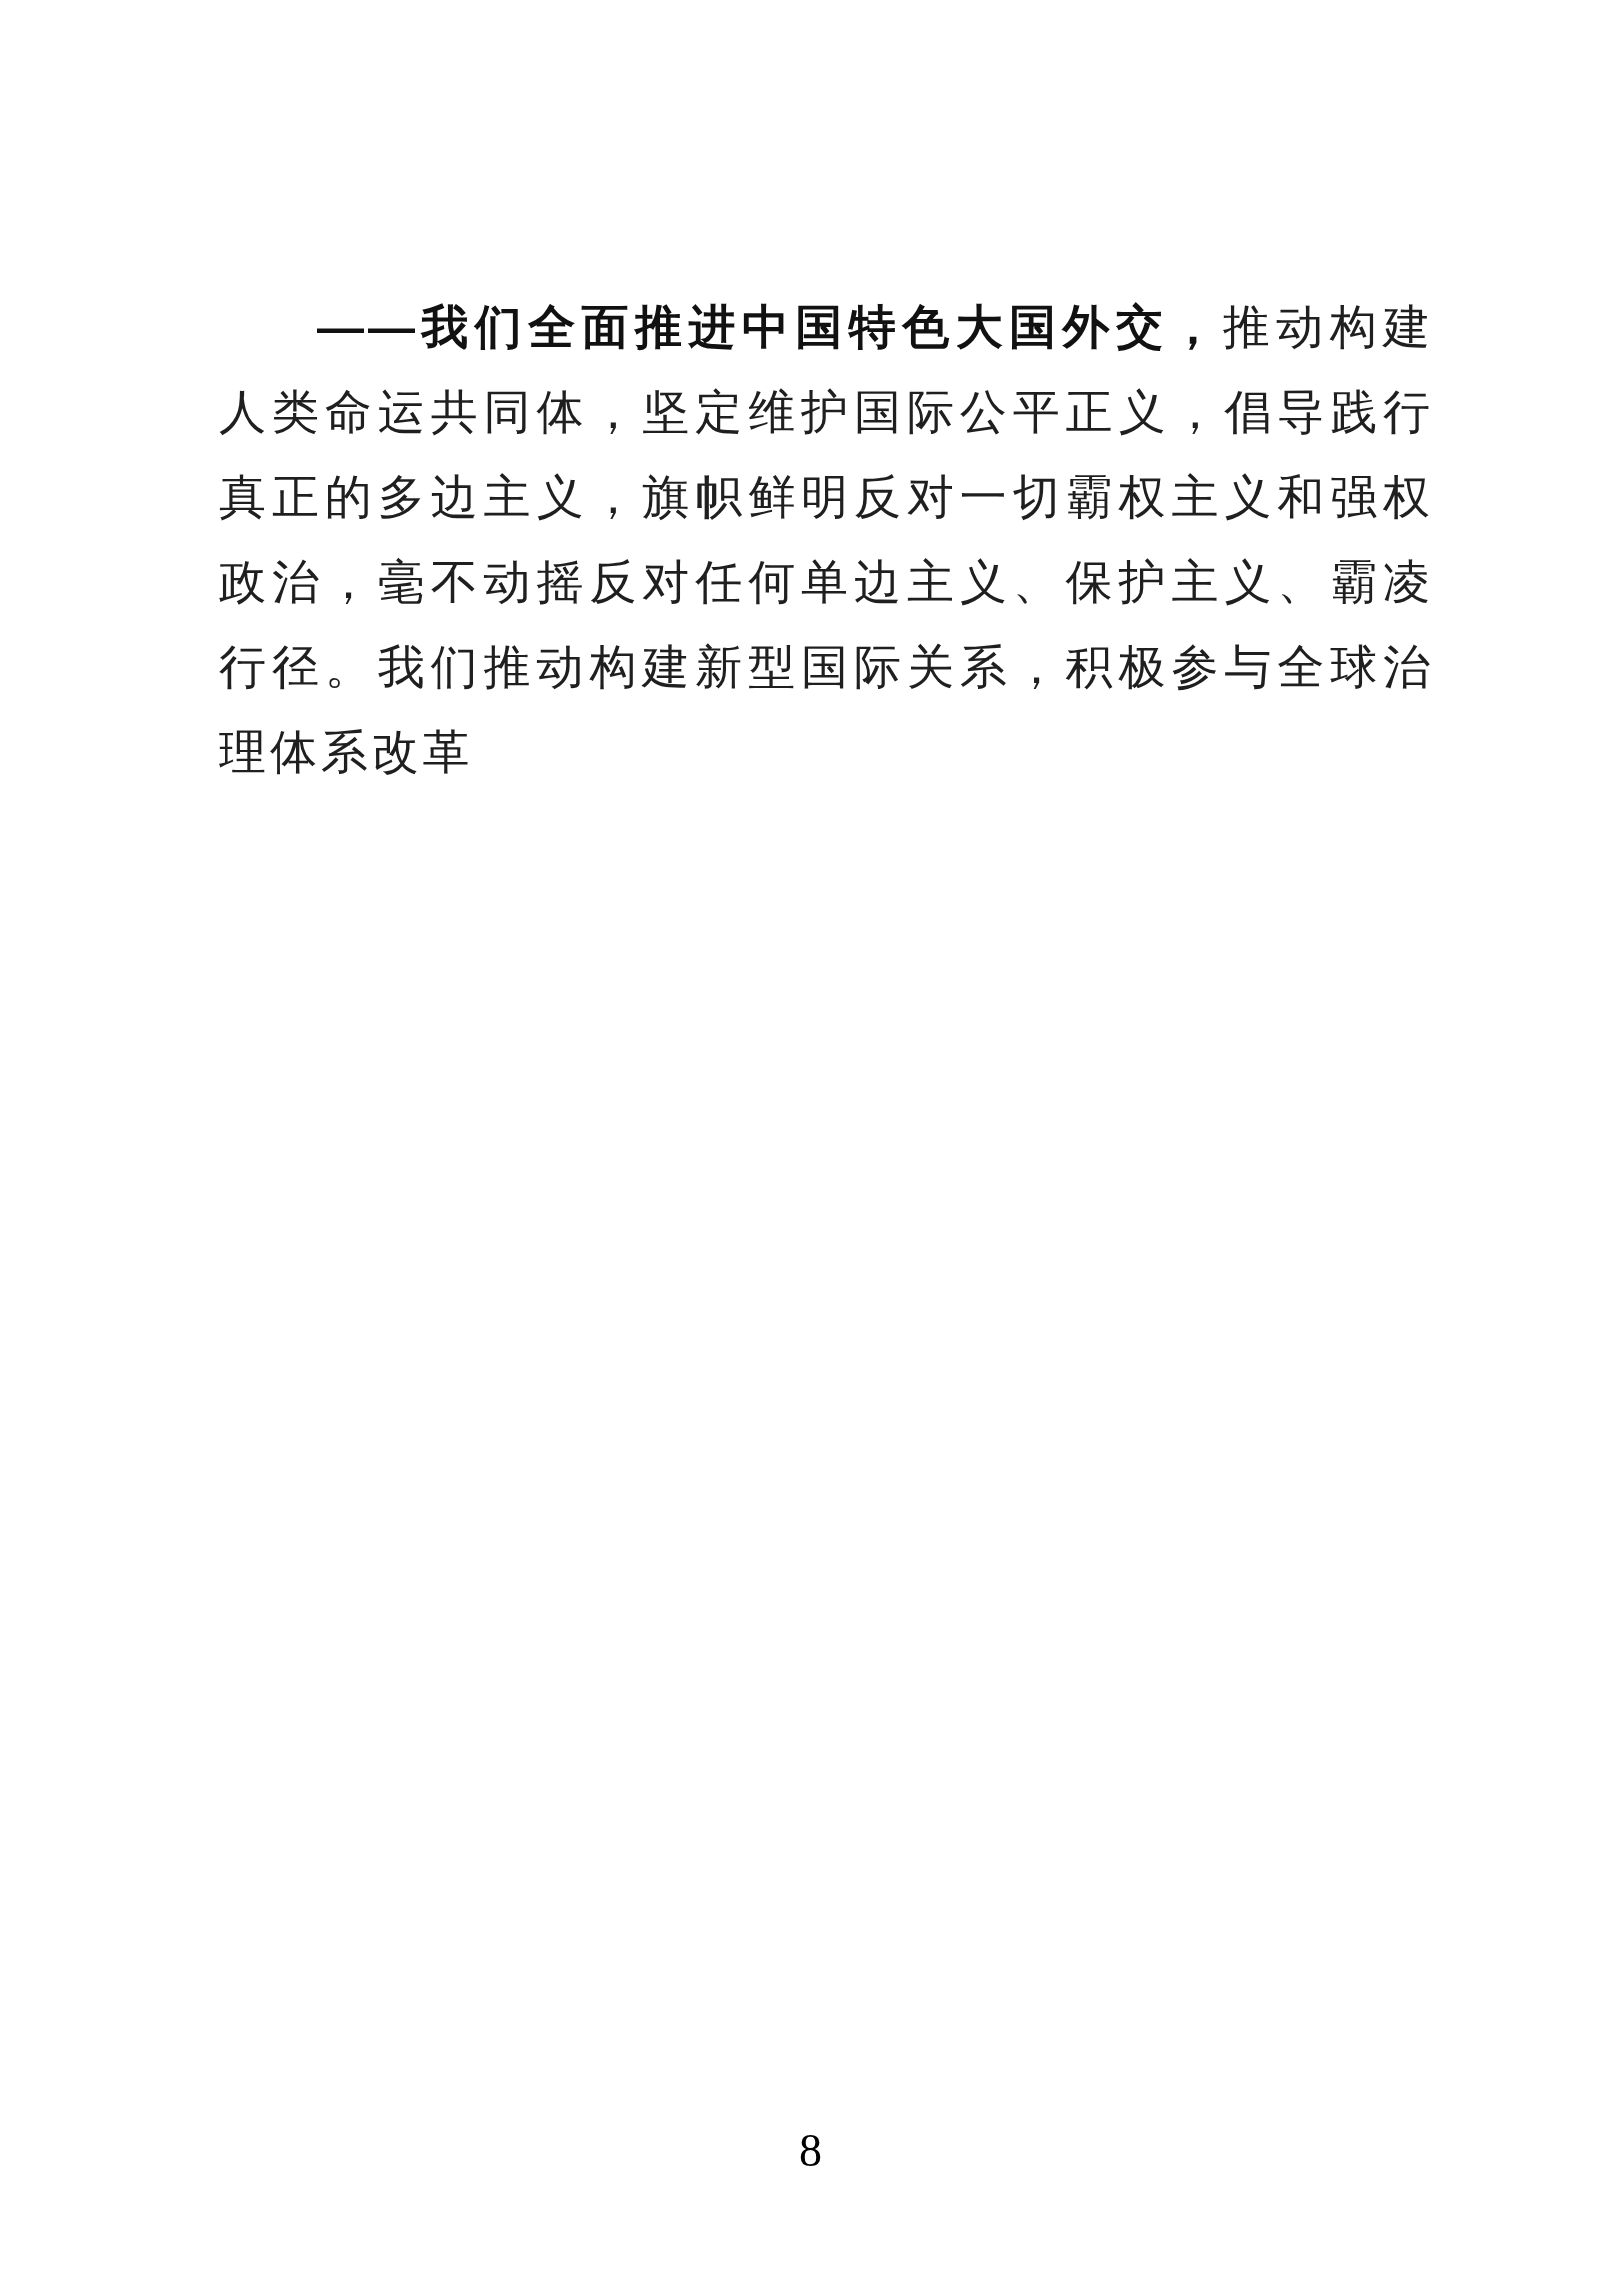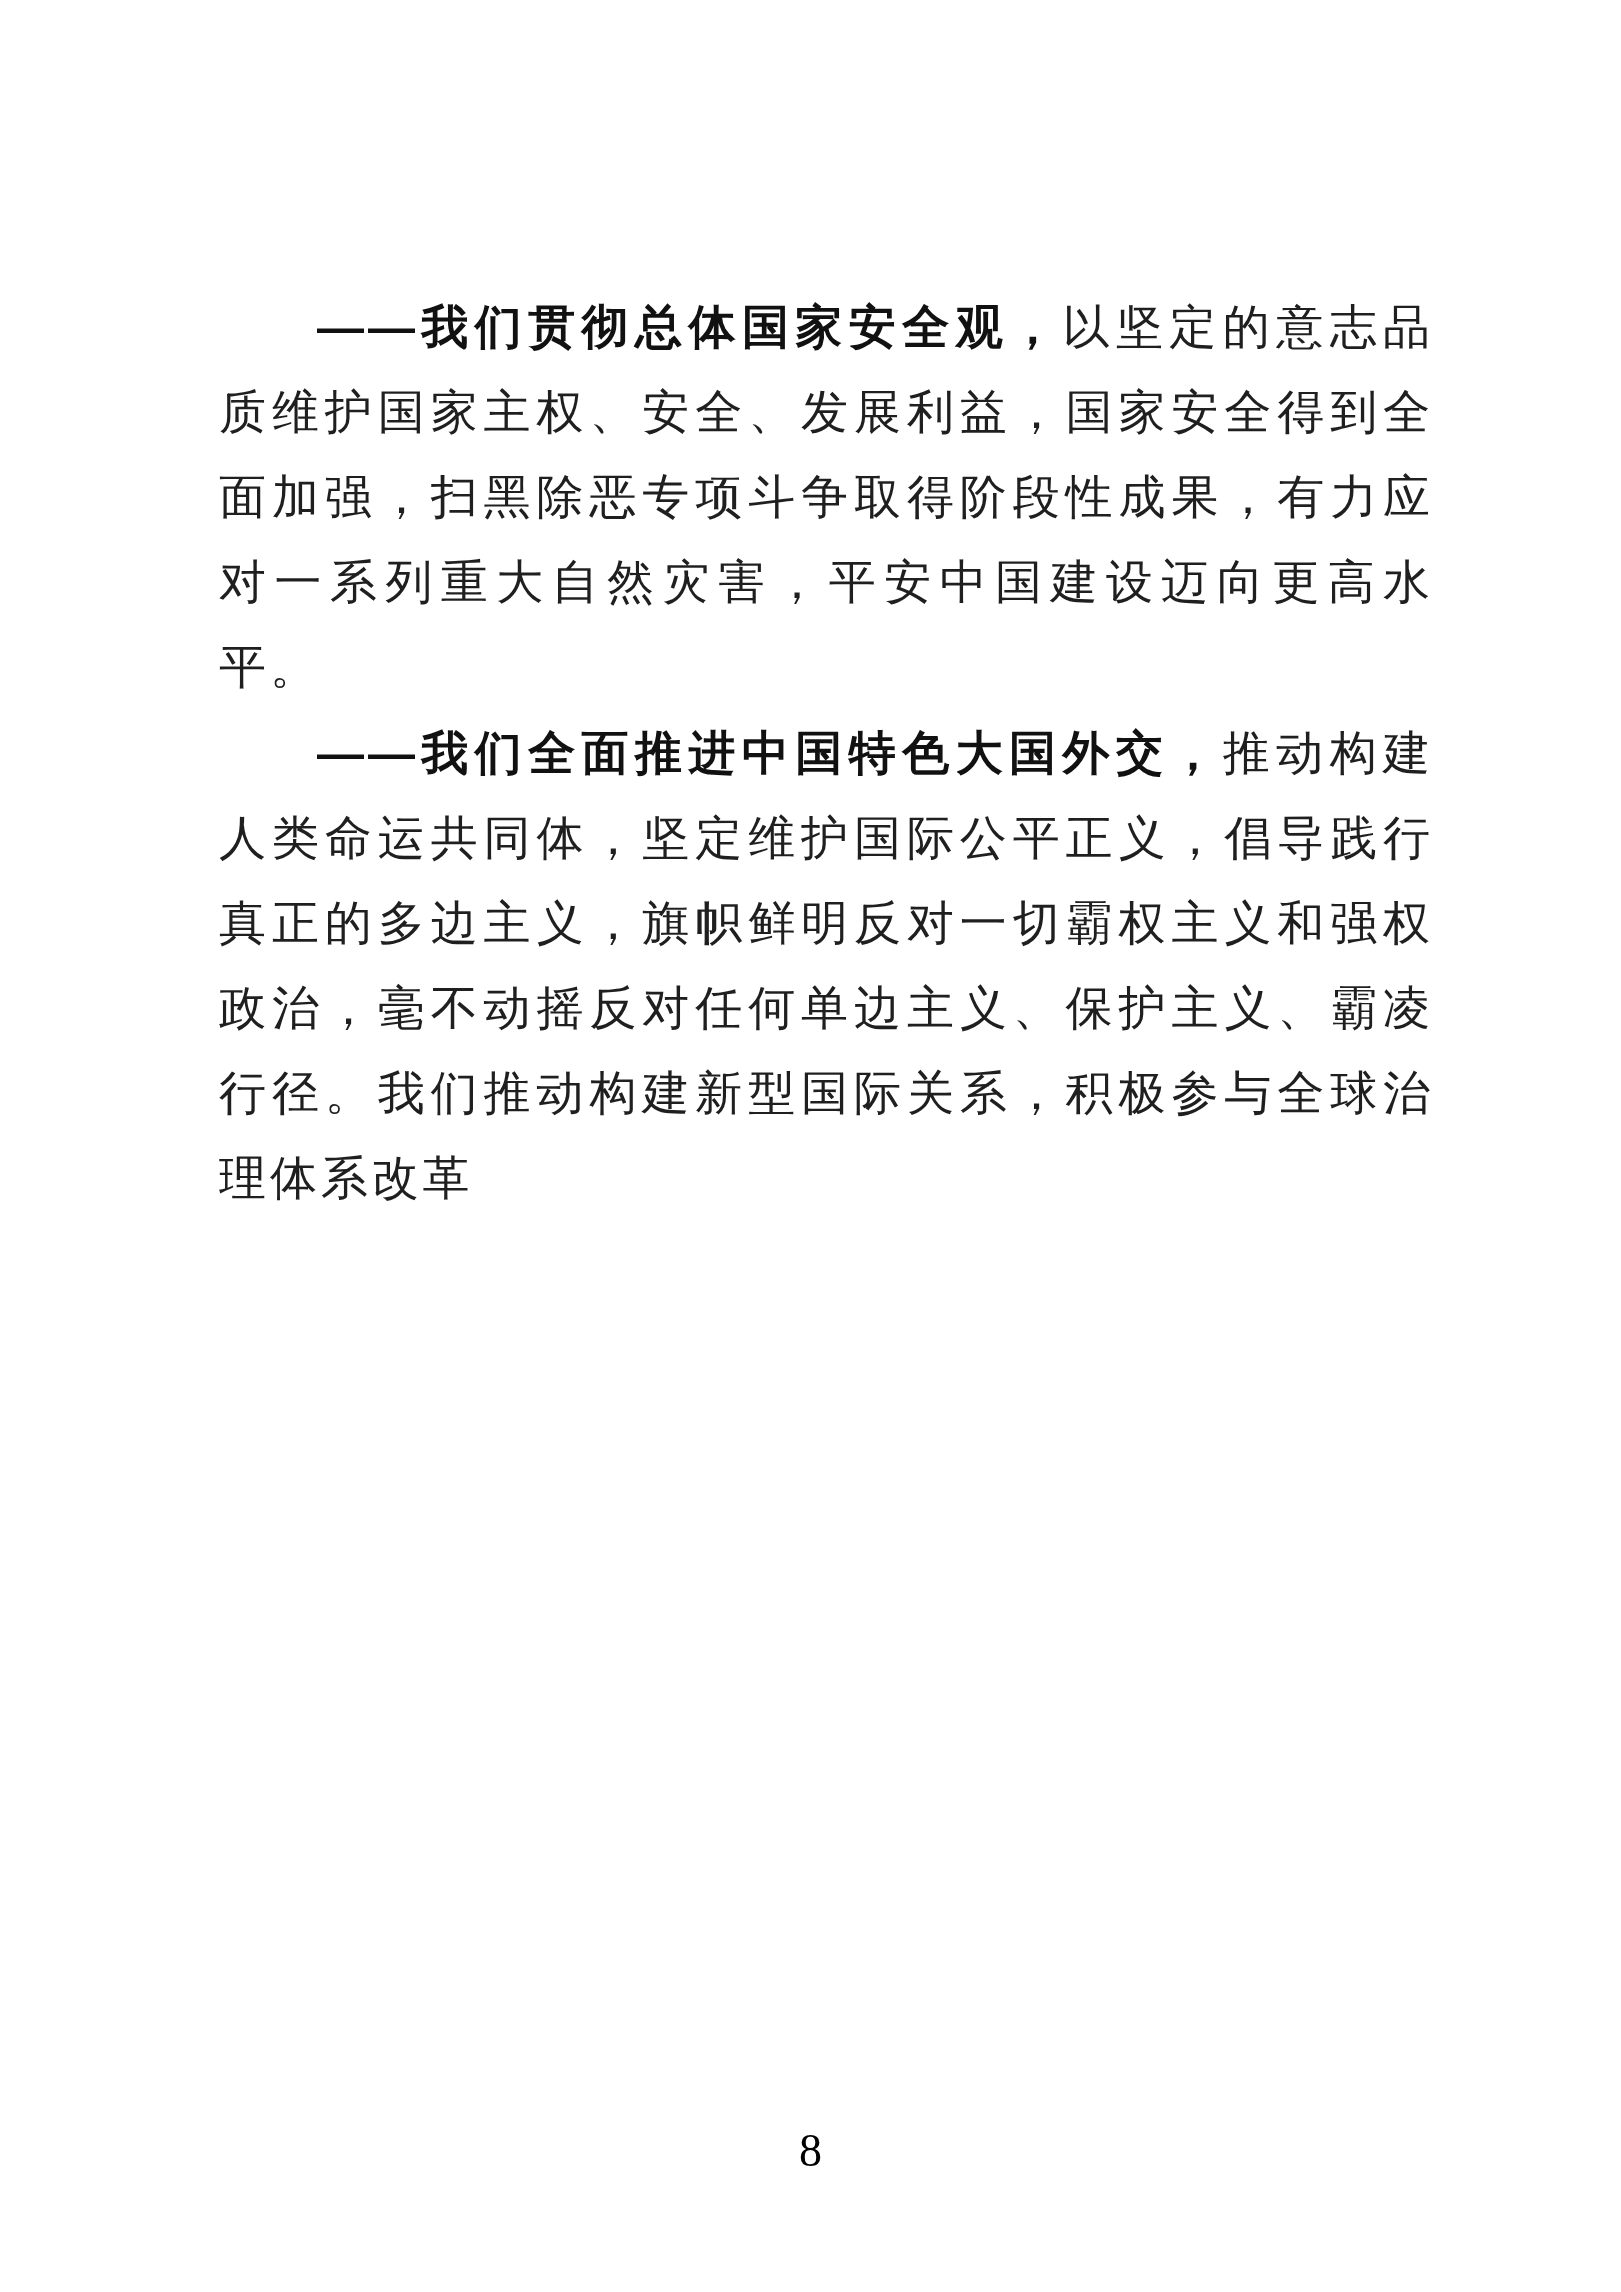--- a/index.html
+++ b/index.html
@@ -60,21 +60,20 @@
     display: inline-block;
   }
 </style>
 </head>
 <body>
 
 <div class="sheet">
 
   <main class="text-block">
 
-    <p class="para"><span class="lead">——我们贯彻总体国家安全观，</span><span>以坚定的意志品质维护国家主权、安全、发展利益，国家安全得到全面加强，扫黑除恶专项斗争取得阶段性成果，有力应对一系列重大自然灾害，平安中国建设迈向更高水平。</span></p>
 
 
 
     <p class="para"><span class="lead">——我们全面推进中国特色大国外交，</span><span>推动构建人类命运共同体，坚定维护国际公平正义，倡导践行真正的多边主义，旗帜鲜明反对一切霸权主义和强权政治，毫不动摇反对任何单边主义、保护主义、霸凌行径。我们推动构建新型国际关系，积极参与全球治理体系改革</span></p>
 
   </main>
 
   <footer class="page-footer">
     <span class="page-number">8</span>
   </footer>

